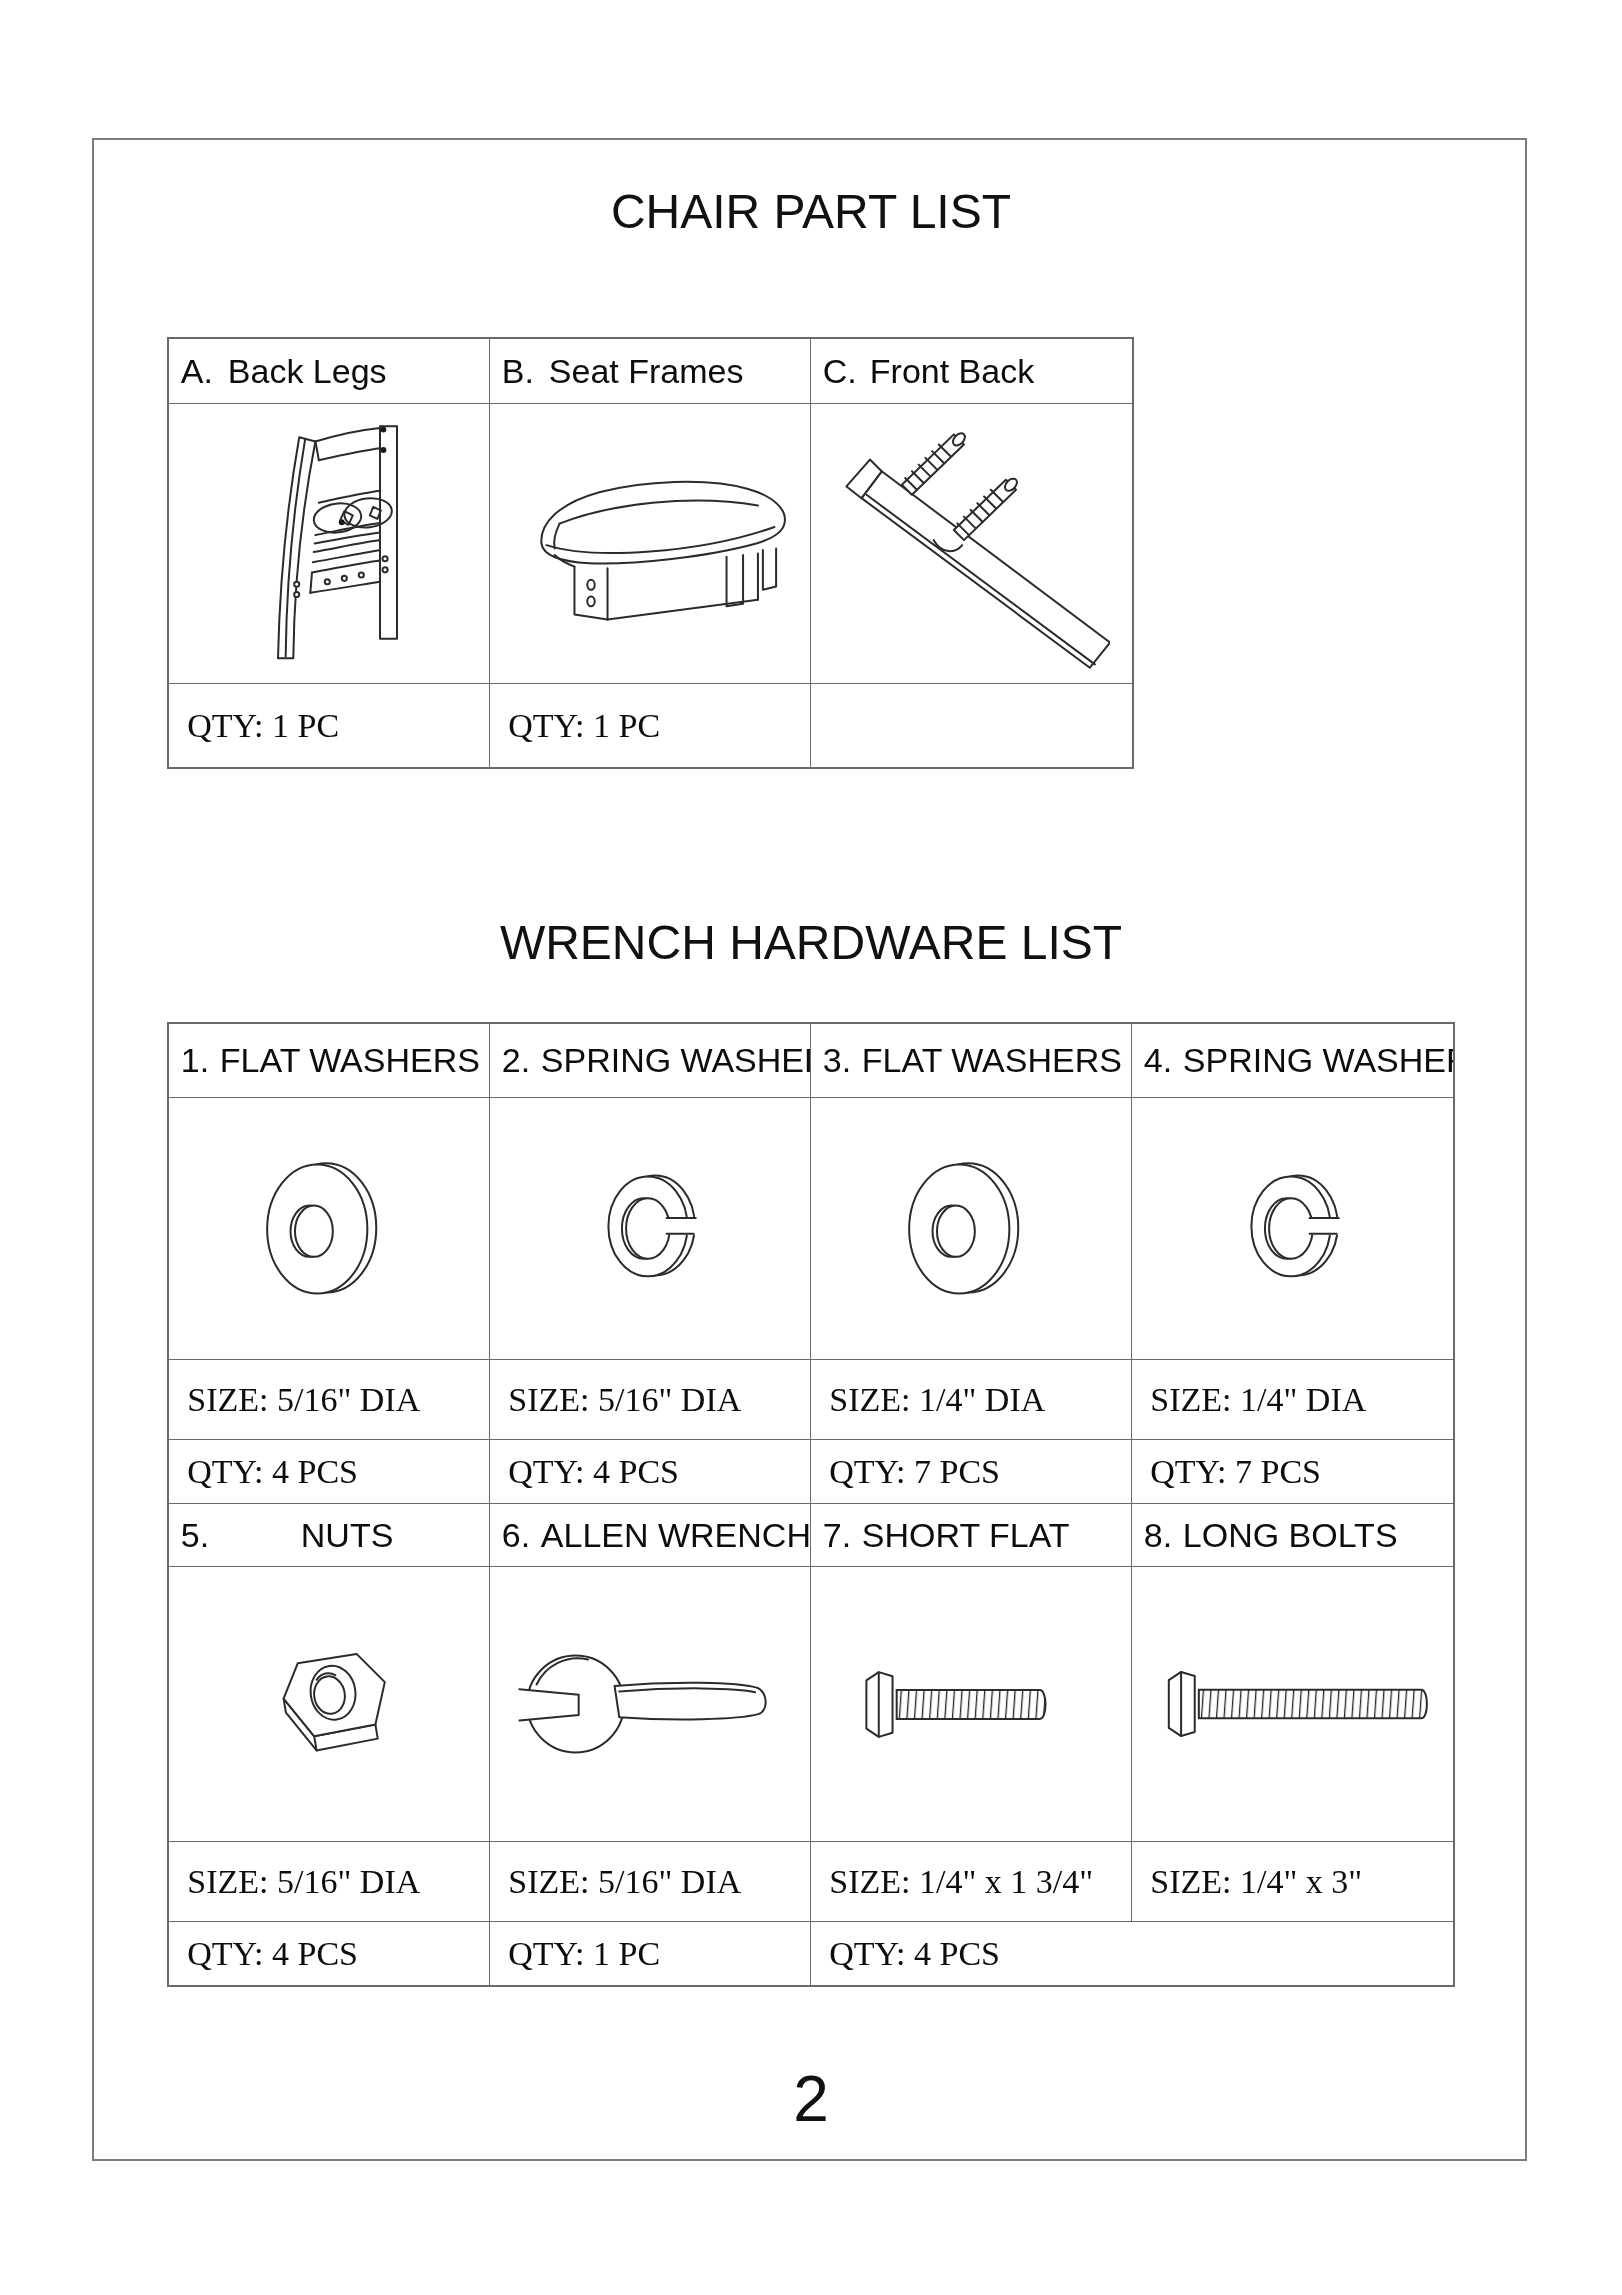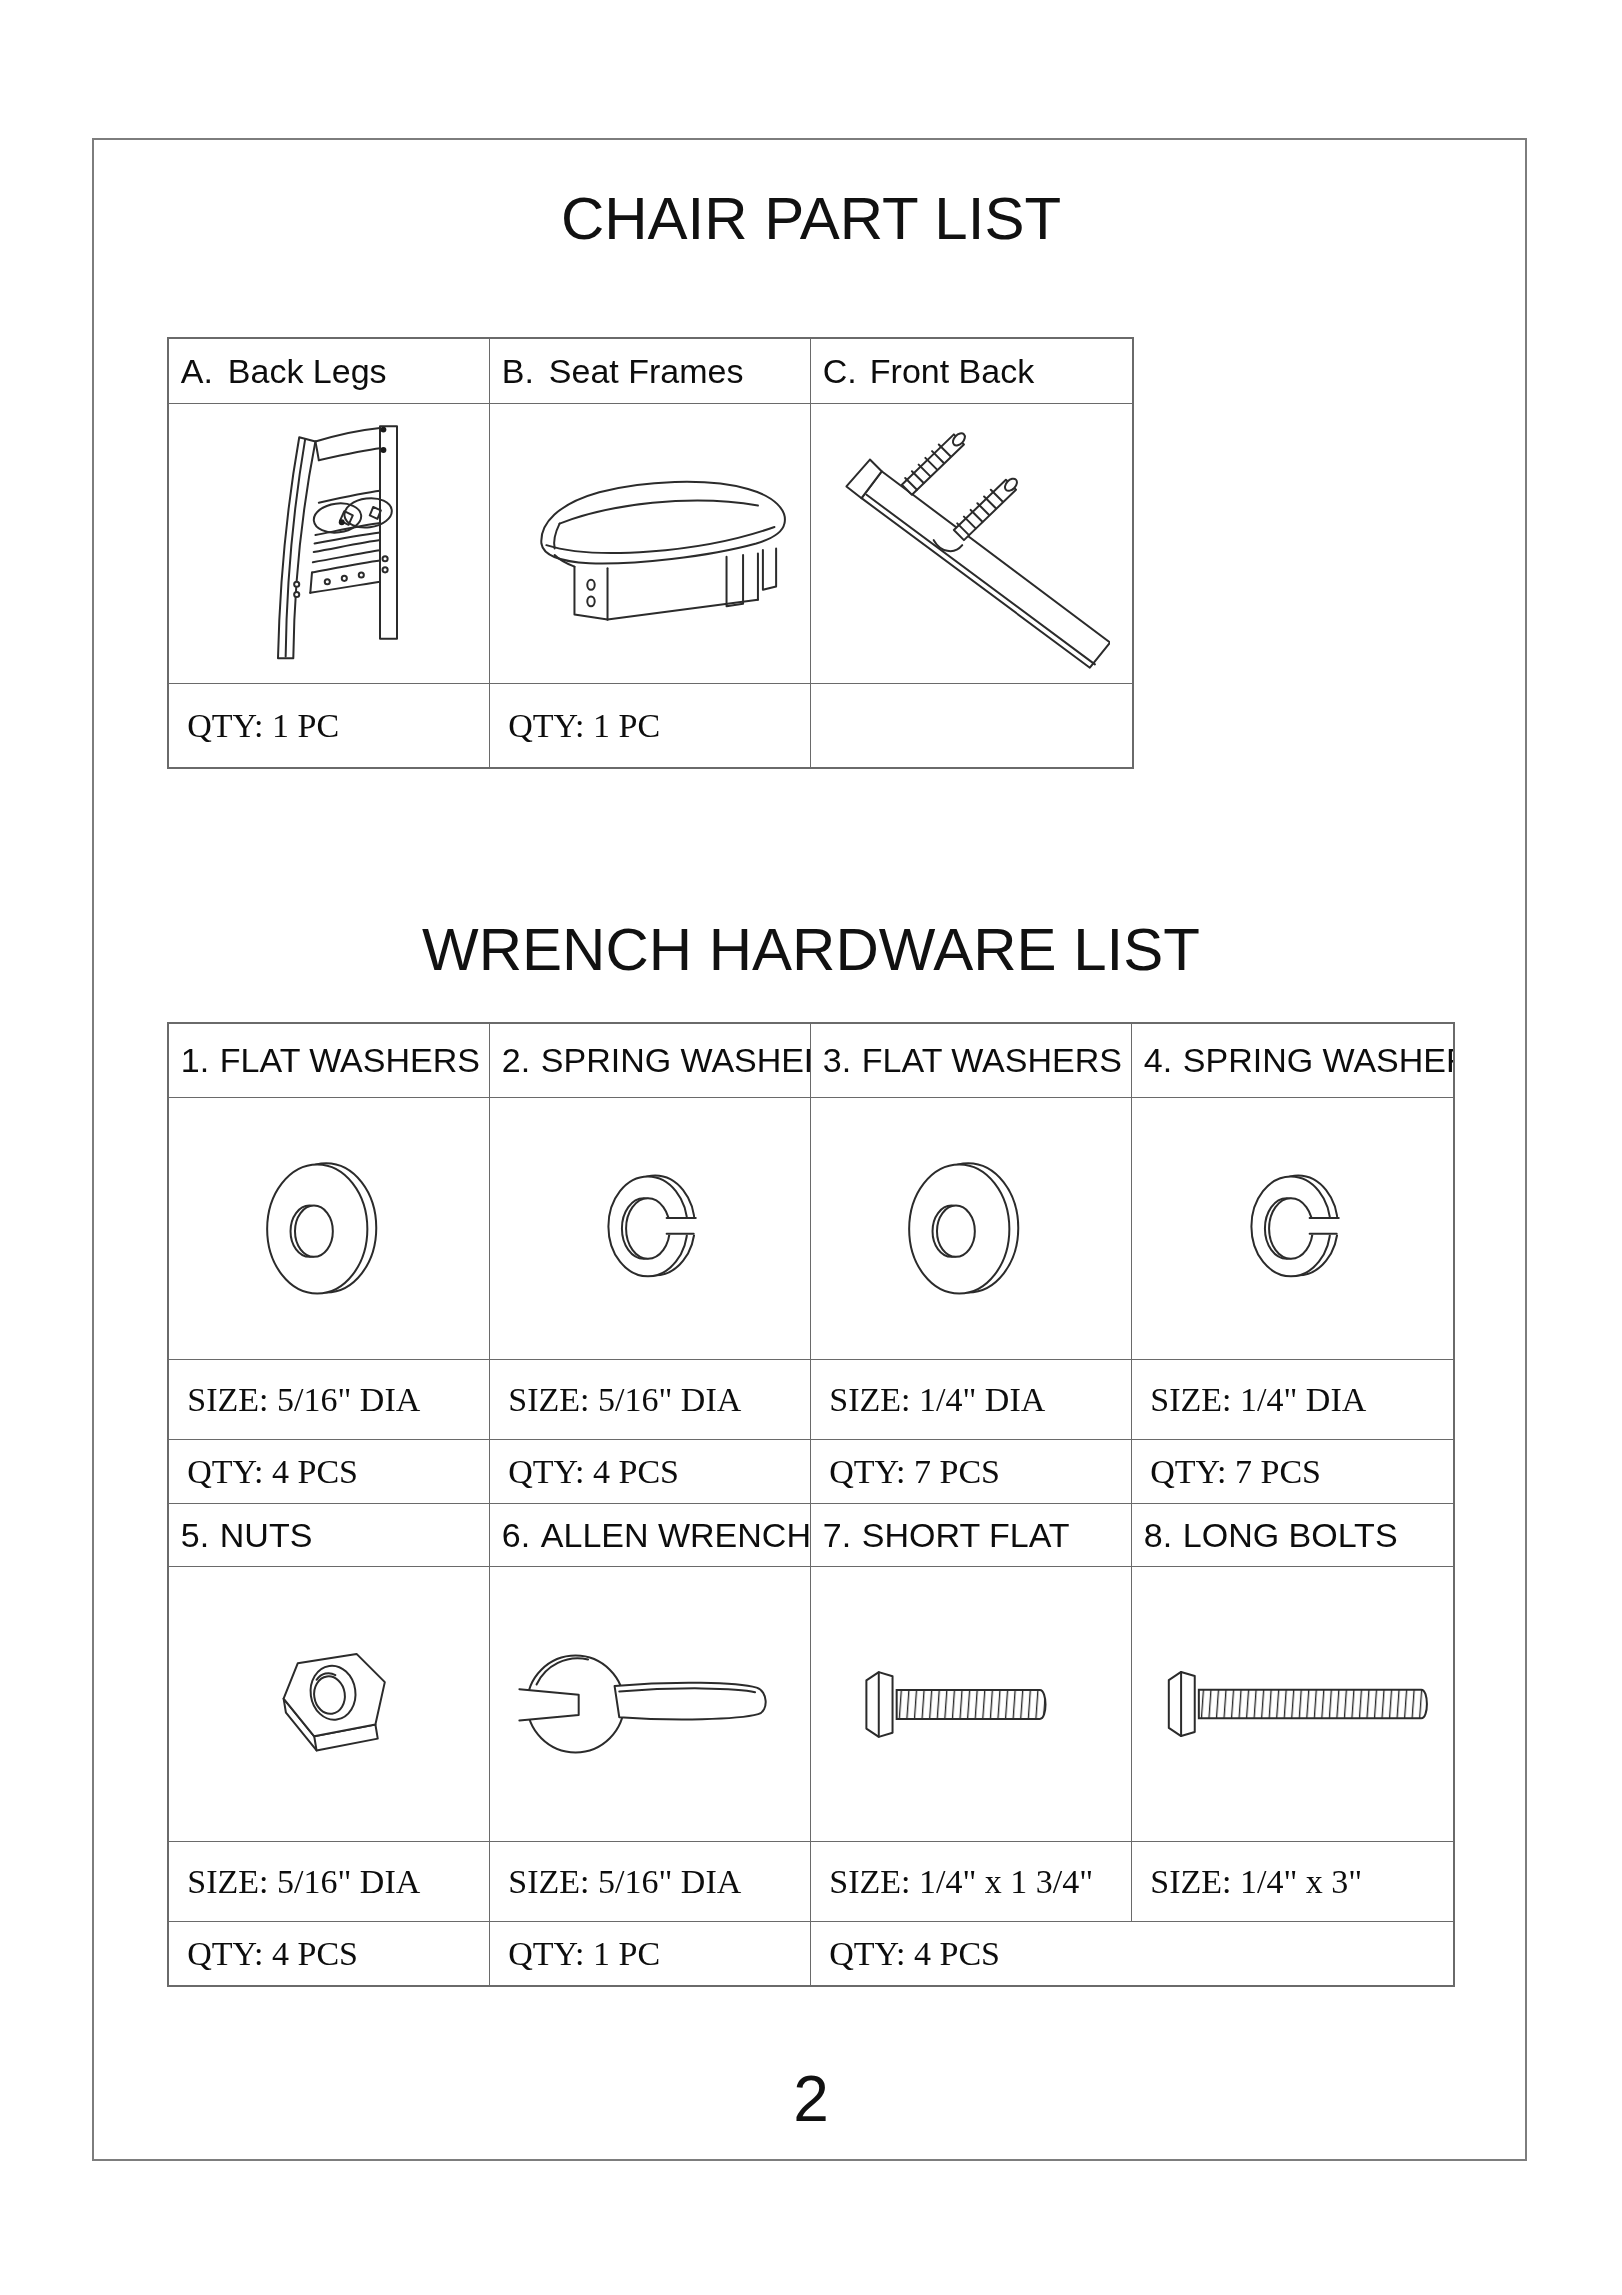--- a/index.html
+++ b/index.html
@@ -1,32 +1,32 @@
 <!DOCTYPE html>
 <html style="font-size:10.5px"><head>
 <meta charset="utf-8">
 <style>
   html,body{margin:0;padding:0;background:#ffffff;}
   body{width:1622px;height:2295px;position:relative;font-family:"Liberation Sans",sans-serif;color:#0d0d0d;}
   .frame{position:absolute;left:92px;top:138px;width:1431px;height:2019px;border:2px solid #7d7d7d;background:#ffffff;}
-  .doc-title{position:absolute;left:0;width:1622px;text-align:center;font-size:60px;letter-spacing:0px;color:#111;white-space:nowrap;}
+  .doc-title{position:absolute;left:0;width:1622px;text-align:center;font-size:48px;letter-spacing:0px;color:#111;white-space:nowrap;}
   #part-title{top:184px;}
   #hw-title{top:915px;}
   .tbl{position:absolute;display:grid;border:2px solid #6a6a6a;background:#fff;}
   #part-table{left:167px;top:337px;grid-template-columns:321px 321px 321px;grid-template-rows:65px 280px 83px;}
   #hw-table{left:167px;top:1022px;grid-template-columns:321px 321px 321px 321px;
             grid-template-rows:74px 262px 80px 64px 63px 275px 80px 63px;}
   .cell{border-right:1.3px solid #6a6a6a;border-bottom:1.3px solid #6a6a6a;box-sizing:border-box;
         display:flex;align-items:center;font-size:34px;overflow:hidden;}
   .cell.lc{border-right:none;}
   .cell.lr{border-bottom:none;}
   .head{padding-left:11.8px;white-space:nowrap;}
   .num{display:inline-block;min-width:39px;}
   .pl-num{display:inline-block;min-width:47px;}
-  .gap-wide{}
+  .gap-wide{margin-left:81px;}
   .txt{padding-left:18.3px;white-space:nowrap;font-family:Liberation Serif, serif;}
   .img{justify-content:center;}
   .pagenum{position:absolute;left:0;top:2062px;width:1622px;text-align:center;font-size:64px;color:#111;}
   svg{display:block;}
   svg *{vector-effect:non-scaling-stroke;}
   .ln{fill:none;stroke:#2b2b2b;stroke-width:2px;stroke-linecap:round;stroke-linejoin:round;}
   .lnw{fill:#ffffff;stroke:#2b2b2b;stroke-width:2px;stroke-linejoin:round;}
   .dot{fill:#1a1a1a;stroke:none;}
   .hole{fill:#ffffff;stroke:#2b2b2b;stroke-width:2px;}
   .wh{fill:#ffffff;stroke:none;}

